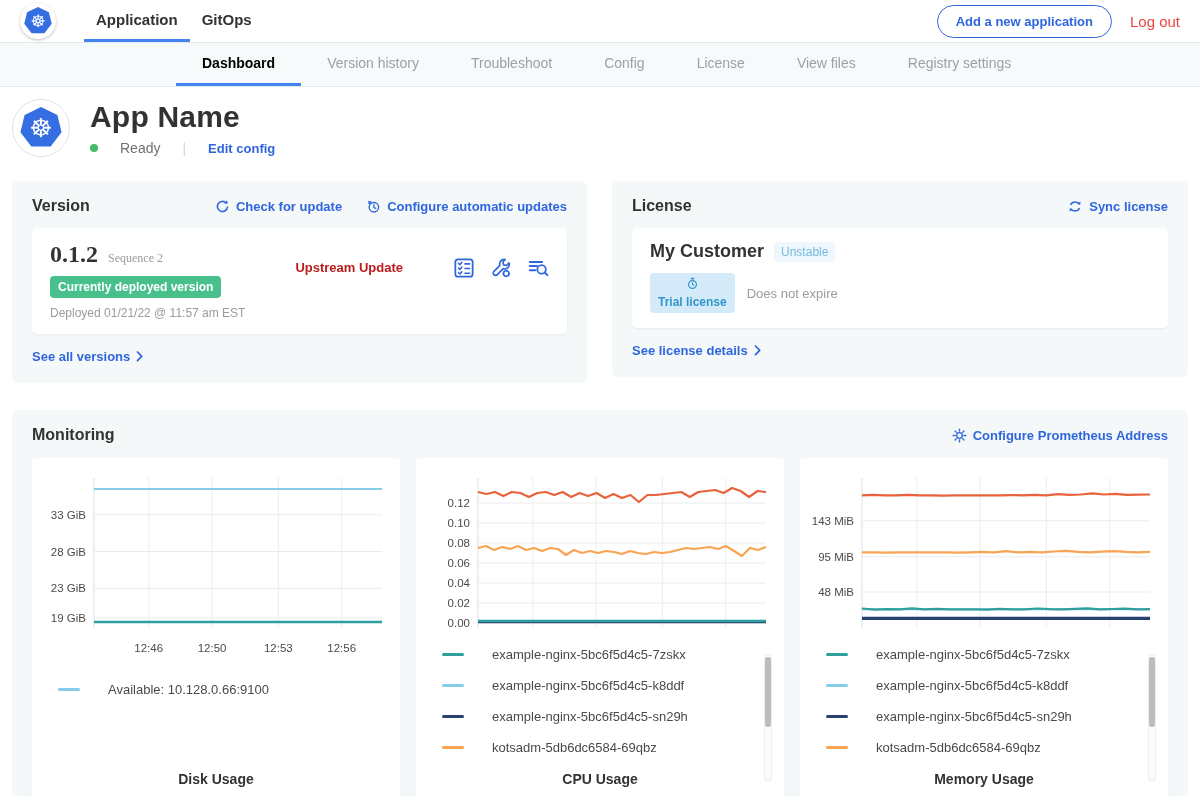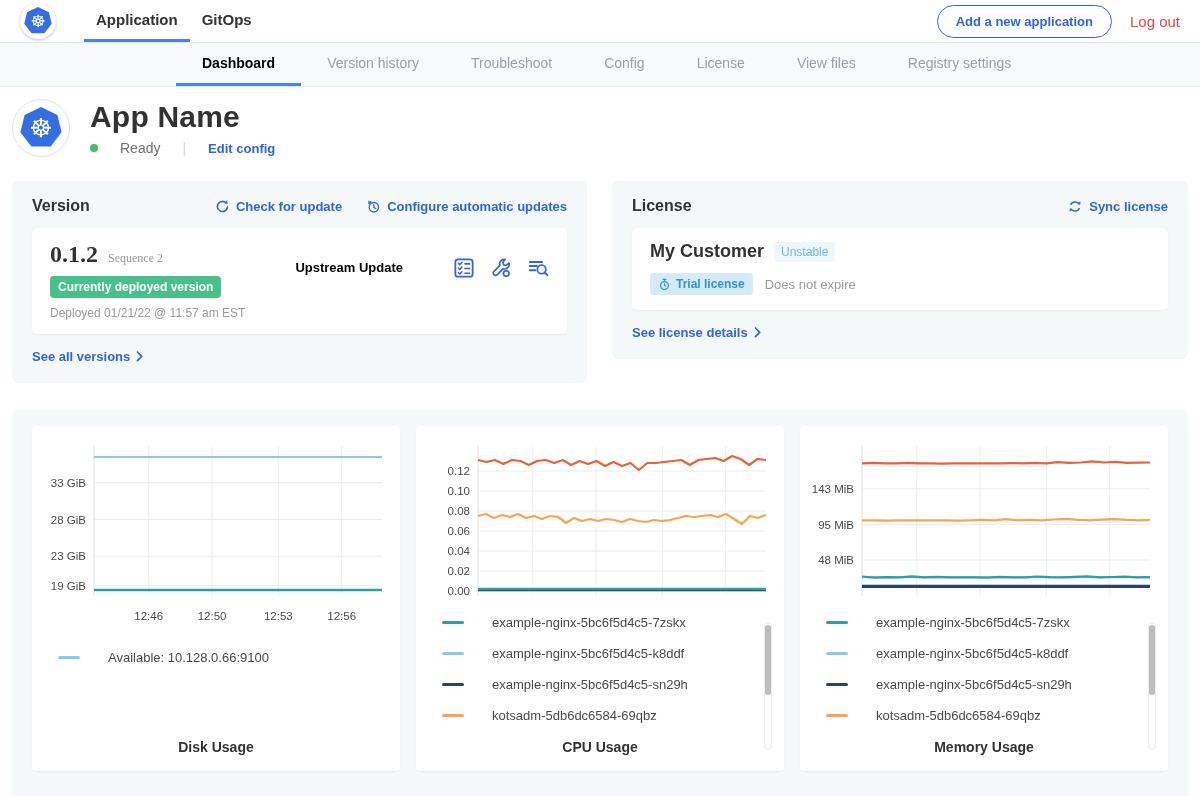--- a/index.html
+++ b/index.html
@@ -45,32 +45,32 @@
   .inner-card { background:#fff; border-radius:5px; box-shadow:0 1px 2px rgba(0,0,0,.06); }
 
   .version-panel { width:575px; }
   .version-inner { padding:13px 18px 14px 18px; display:flex; align-items:center; }
   .ver-left {}
   .ver-line { display:flex; align-items:baseline; gap:10px;font-family:Liberation Serif, serif; }
   .ver-number { font-size:24px; font-weight:bold; }
   .ver-seq { font-size:12px; color:#9b9b9b; }
   .green-badge { display:inline-block; background:#48c08b; color:#fff; font-size:12px; font-weight:bold; border-radius:4px; padding:4px 8px; margin-top:8px; }
   .deployed { font-size:12px; color:#9b9b9b; margin-top:8px; }
-  .upstream { flex:1; text-align:center; font-size:13px; font-weight:bold; color:#000000; margin-top:-26px; }
+  .upstream { flex:1; text-align:center; font-size:13px; font-weight:bold; color:#b91c1c; margin-top:-26px; }
   .ver-icons { display:flex; gap:15px; color:#3066dd; margin-top:-26px; }
   .ver-icons svg { cursor:pointer; }
   .see-link { margin-top:13px; }
 
   .license-panel { flex:1; }
   .license-inner { padding:13px 18px 15px 18px; }
   .cust-row { display:flex; align-items:center; gap:10px; }
   .cust-name { font-size:18px; font-weight:bold; }
   .chan-badge { background:#eef7fd; color:#74b8e0; font-size:12px; border-radius:4px; padding:3px 7px; }
   .lic-row { display:flex; align-items:center; gap:12px; margin-top:11px; }
-  .trial-badge { background:#d5eaf8; color:#3096cc; font-size:12px; font-weight:bold; border-radius:4px; padding:4px 8px; display:inline-flex; align-items:center; gap:5px; }
+  .trial-badge { background:#d5eaf8; color:#3096cc; font-size:12px; font-weight:bold; border-radius:4px; padding:4px 8px; display:inline-flex; align-items:center; gap:5px;flex-direction:column; }
   .expiry { font-size:13px; color:#9b9b9b; }
 
   
   .monitoring { margin:27px 12px 0 12px; background:#f4f8f9; border-radius:6px; padding:16px 12px 16px 12px; height:405px; }
   .monitoring .panel-head { padding:0 8px; margin-bottom:14px; }
   .charts-row { display:flex; gap:16px; justify-content:center; }
   .chart-card { width:368px; height:345px; background:#fff; border-radius:4px; box-shadow:0 1px 2px rgba(0,0,0,.05); padding:12px; display:flex; flex-direction:column; position:relative; }
   .chart-svg text { font-family:"Liberation Sans", sans-serif; font-size:11.5px; fill:#4a4a4a; }
   .legend { margin-top:16px; padding-left:14px; }
   .legend-row { display:flex; align-items:center; gap:28px; margin-bottom:16px; }
@@ -246,20 +246,32 @@
         <span>See license details</span>
         <svg class="icon" width="8" height="11" viewBox="0 0 8 11">
             <path d="M1.5 1l4.2 4.3L1.5 9.7" fill="none" stroke="currentColor" stroke-width="1.7" stroke-linecap="round" stroke-linejoin="round"></path>
           </svg>
       </a>
     </div>
   </div>
 </div>
 
 <section class="monitoring">
+  <div class="panel-head">
+    <span class="panel-title">Monitoring</span>
+    <div class="panel-links">
+      <a class="blue-link">
+        <svg class="icon" width="15" height="15" viewBox="0 0 16 16">
+            <circle cx="8" cy="8" r="3" fill="none" stroke="currentColor" stroke-width="1.4"></circle>
+            <path d="M8 1.2v2.1M8 12.7v2.1M1.2 8h2.1M12.7 8h2.1M3.2 3.2l1.5 1.5M11.3 11.3l1.5 1.5M12.8 3.2l-1.5 1.5M4.7 11.3l-1.5 1.5" stroke="currentColor" stroke-width="1.4" stroke-linecap="round"></path>
+          </svg>
+        <span>Configure Prometheus Address</span>
+      </a>
+    </div>
+  </div>
   <div class="charts-row">
     <div class="chart-card">
       <svg class="chart-svg" width="344" height="196">
           <line x1="50" y1="8" x2="50" y2="158" stroke="#dcdfe1" stroke-width="1"></line>
           <line x1="50" y1="147.7058823529412" x2="338" y2="147.7058823529412" stroke="#e9ebec" stroke-width="1"></line>
           <text x="42" y="151.7058823529412" text-anchor="end">19 GiB</text>
           <line x1="50" y1="118.29411764705884" x2="338" y2="118.29411764705884" stroke="#e9ebec" stroke-width="1"></line>
           <text x="42" y="122.29411764705884" text-anchor="end">23 GiB</text>
           <line x1="50" y1="81.52941176470588" x2="338" y2="81.52941176470588" stroke="#e9ebec" stroke-width="1"></line>
           <text x="42" y="85.52941176470588" text-anchor="end">28 GiB</text>

